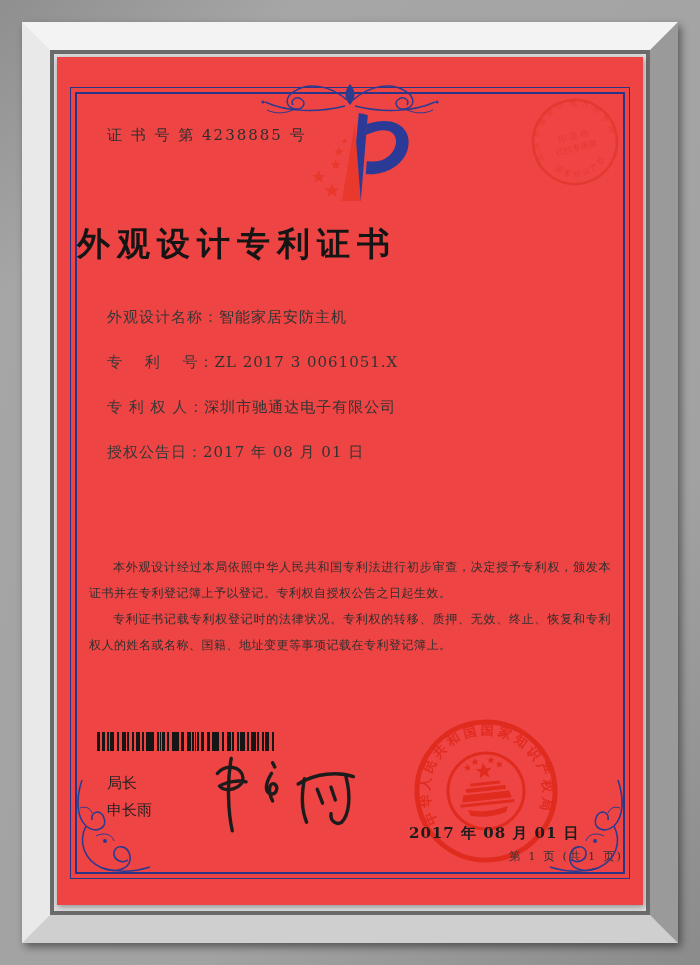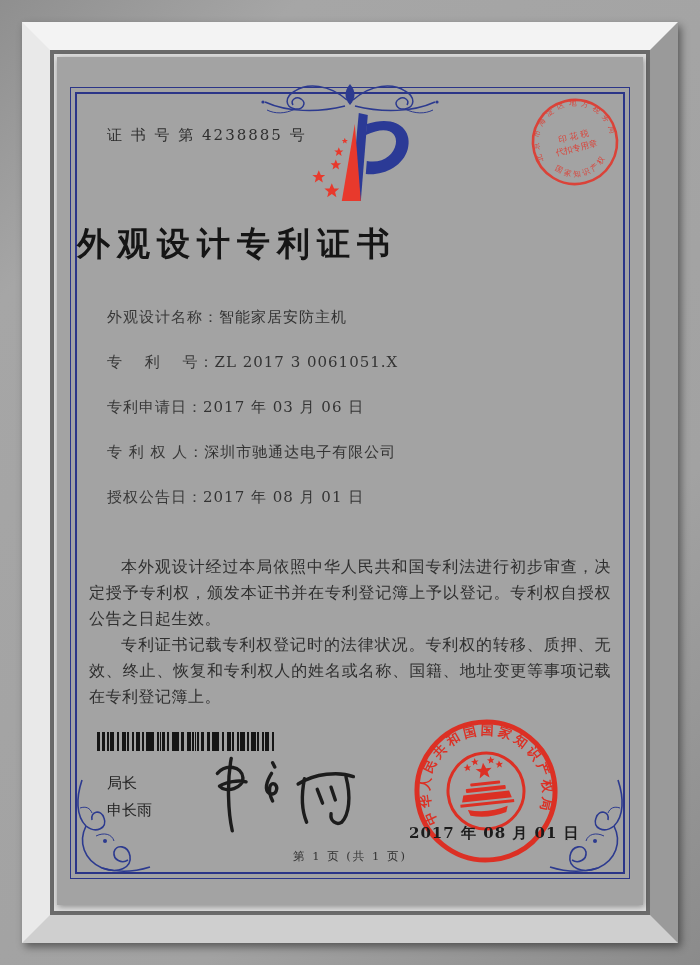--- a/index.html
+++ b/index.html
@@ -11,21 +11,21 @@
   
   .frame{
     position:absolute;inset:22px;
     border-style:solid;border-width:28px;
     border-color:#f3f3f3 #9a9a9a #cfcfcf #e9e9e9;
     background:#dedede;
     box-shadow:inset 0 0 0 4px #6b6b6b, 3px 4px 8px rgba(0,0,0,.45);
   }
   .paper{
     position:absolute;left:57px;top:57px;right:57px;bottom:60px;
-    background:#a3a3a3;
+    background:#ef4444;
     box-shadow:1px 2px 6px rgba(0,0,0,.35);
   }
   
   .cert-border{
     position:absolute;left:13px;right:13px;top:30px;bottom:26px;
     border:1px solid #2b3588;padding:4px;box-sizing:border-box;
   }
   .cert-inner{
     border:2px solid #2b3588;position:relative;width:100%;height:100%;
     box-sizing:border-box;
@@ -39,41 +39,41 @@
   .cert-title{
     position:absolute;left:0;right:0;top:128px;
     font-size:33px;font-weight:bold;color:#151515;letter-spacing:7px;
   }
   .fields{position:absolute;left:30px;top:214px;right:30px;}
   .field{height:45px;font-size:15px;color:#383838;letter-spacing:1px;}
   .flabel{color:#383838;}
   .fvalue{color:#333;}
   .paras{
     position:absolute;left:12px;right:12px;top:460px;
-    font-size:16px;line-height:26px;color:#2f2f2f;text-align:justify;
+    font-size:12px;line-height:26px;color:#2f2f2f;text-align:justify;
     letter-spacing:.5px;
   }
   .paras p{margin:0;text-indent:2em;}
   .barcode{
     position:absolute;left:20px;top:638px;width:177px;height:19px;
     background-image:
       repeating-linear-gradient(90deg,#161616 0 2px,transparent 2px 5px),
       repeating-linear-gradient(90deg,#161616 0 1px,transparent 1px 7px),
       repeating-linear-gradient(90deg,#161616 0 3px,transparent 3px 13px);
   }
   .signer{position:absolute;left:30px;top:676px;font-size:15px;color:#222;
     line-height:27px;font-family:Liberation Serif, serif;}
   .signature{position:absolute;left:112px;top:656px;}
   .office-seal{position:absolute;left:334px;top:622px;transform:rotate(-6deg);opacity:.95;}
   .seal-date{
     position:absolute;left:332px;top:730px;width:230px;font-size:15px;
     font-weight:bold;color:#1c1c1c;letter-spacing:1px;z-index:5;
   }
   .footer{
-    position:absolute;left:0;right:0;bottom:8px;text-align:center;
+    position:absolute;left:0;right:0;bottom:8px;text-align:right;
     font-size:11.5px;color:#333;letter-spacing:2px;
   }
   .ornament-top{position:absolute;left:50%;top:-14px;transform:translateX(-50%);z-index:3;}
   .ornament-bl{position:absolute;left:-5px;bottom:-6px;z-index:3;}
   .ornament-br{position:absolute;right:-5px;bottom:-6px;z-index:3;transform:scaleX(-1);}
 </style>
 </head>
 <body>
 
 <div class="frame"></div>
@@ -144,23 +144,20 @@
       </svg>
 
       <div class="cert-title">外观设计专利证书</div>
 
       <div class="fields">
         <div class="field">
           <span class="flabel">外观设计名称：</span><span class="fvalue">智能家居安防主机</span>
         </div>
         <div class="field">
           <span class="flabel">专　 利　 号：</span><span class="fvalue">ZL 2017 3 0061051.X</span>
-        </div>
-        <div class="field">
-          <span class="flabel">专利申请日：</span><span class="fvalue">2017 年 03 月 06 日</span>
         </div>
         <div class="field">
           <span class="flabel">专 利 权 人：</span><span class="fvalue">深圳市驰通达电子有限公司</span>
         </div>
         <div class="field">
           <span class="flabel">授权公告日：</span><span class="fvalue">2017 年 08 月 01 日</span>
         </div>
       </div>
 
       <div class="paras">

